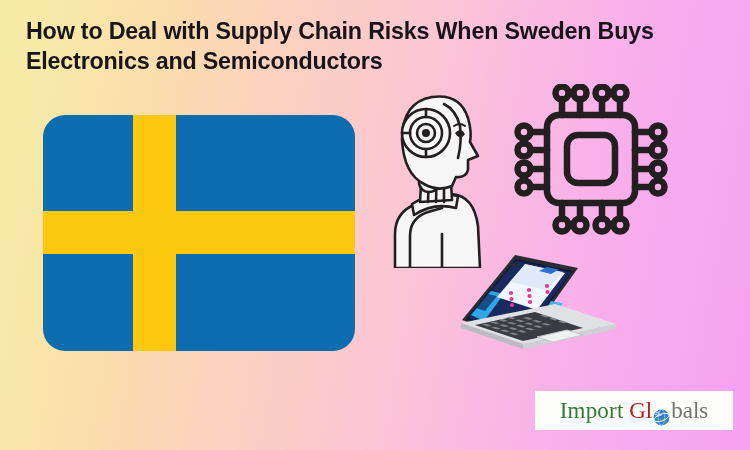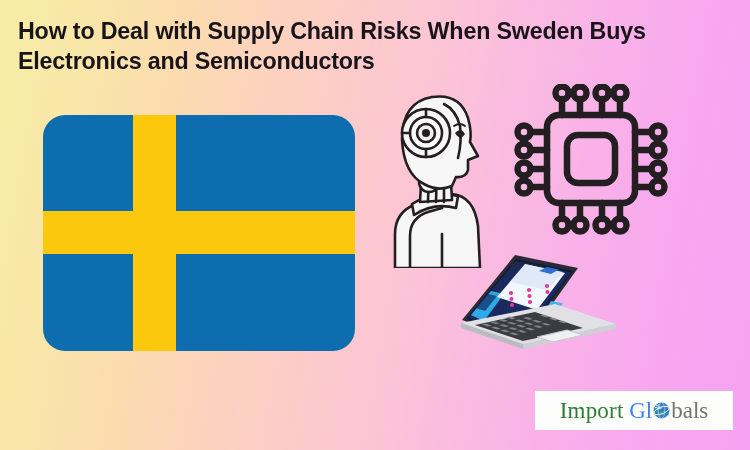--- a/index.html
+++ b/index.html
@@ -22,21 +22,21 @@
         #fcc6d4 53%,
         #fabcdf 63%,
         #f9b2e8 74%,
         #f8a8ef 86%,
         #f7a2f2 100%);
   }
 
   
   .title-block {
     position: absolute;
-    left: 18px;
+    left: 26px;
     top: 16px;
     width: 672px;
   }
   .title-line {
     font-family: "Liberation Sans Narrow", "Liberation Sans", sans-serif;
     font-weight: 700;
     font-size: 24.5px;
     line-height: 30px;
     letter-spacing: -0.2px;
     color: #18141a;
@@ -111,24 +111,24 @@
     display: flex;
     align-items: center;
     justify-content: center;
   }
   .logo-text {
     font-family: "Liberation Serif", serif;
     font-size: 23px;
     font-weight: 400;
     white-space: nowrap;
     display: flex;
-    align-items: flex-start;
+    align-items: flex-end;
   }
   .logo-import { color: #2e7d32; letter-spacing: 0.2px; }
-  .logo-gl { color: #3b82f6; }
+  .logo-gl { color: #b91c1c; }
   .logo-bals { color: #737373; }
   .logo-globe {
     display: inline-block;
     width: 19px;
     height: 19px;
     margin: 0 0px;
     position: relative;
     top: 2px;
   }
 </style>

